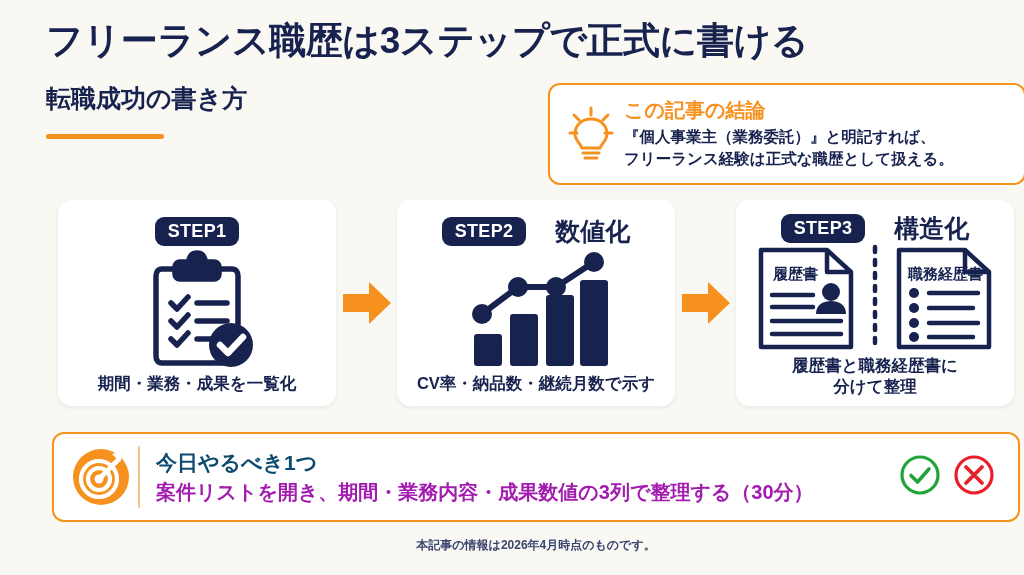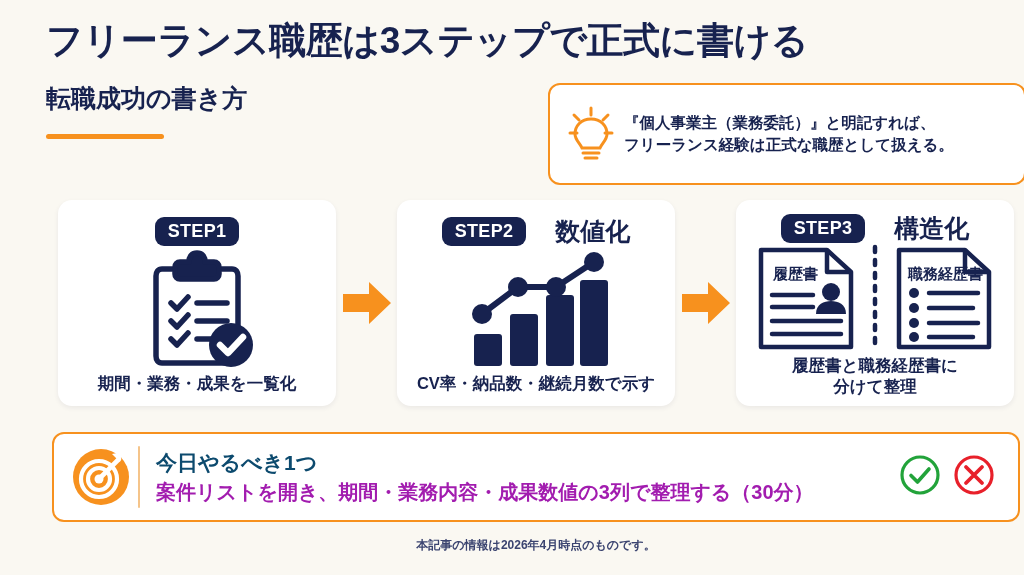--- a/index.html
+++ b/index.html
@@ -249,20 +249,21 @@
           <line x1="41" y1="11" x2="36" y2="16"></line>
           <line x1="3" y1="29" x2="10" y2="29"></line>
           <line x1="45" y1="29" x2="38" y2="29"></line>
           <path d="M24 15 C14 15 8 22 8 30 C8 36 13 39 15 44 L33 44 C35 39 40 36 40 30 C40 22 34 15 24 15 Z"></path>
           <line x1="16" y1="49" x2="32" y2="49"></line>
           <line x1="18" y1="54" x2="30" y2="54"></line>
         </g>
       </svg>
     </div>
     <div class="conclusion-text">
+      <div class="conclusion-head">この記事の結論</div>
       <div class="conclusion-line">『個人事業主（業務委託）』と明記すれば、</div>
       <div class="conclusion-line">フリーランス経験は正式な職歴として扱える。</div>
     </div>
   </div>
 
   <div class="steps">
 
     <div class="card">
       <div class="card-head">
         <span class="step-badge">STEP1</span>

